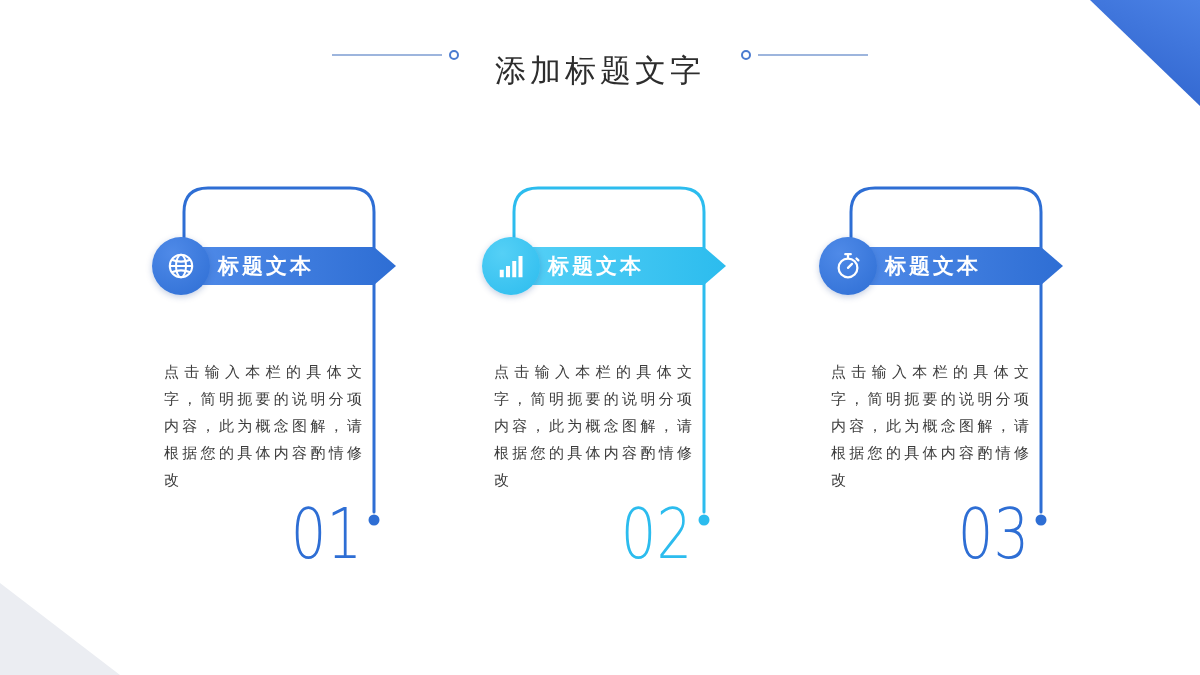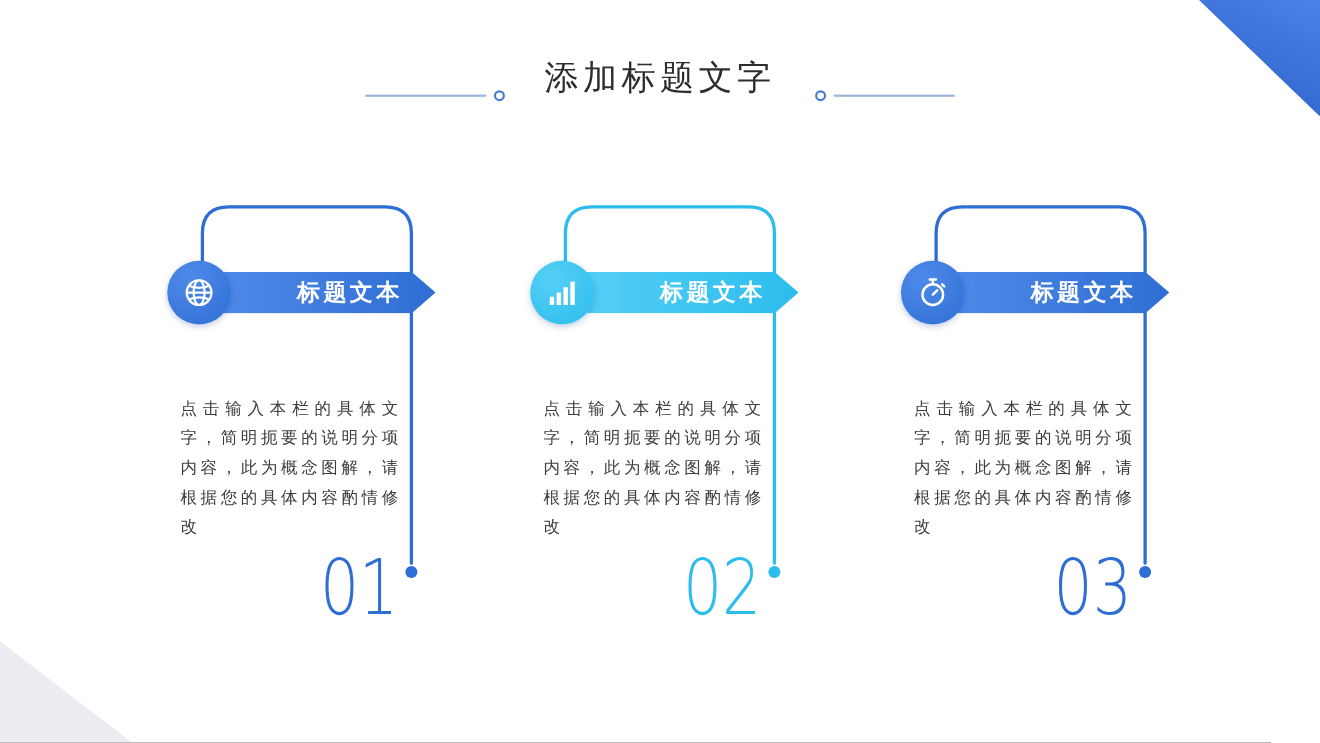--- a/index.html
+++ b/index.html
@@ -24,21 +24,21 @@
   .corner-bl {
     position: absolute; bottom: 0; left: 0;
     width: 120px; height: 92px;
     background: #ebedf2;
     clip-path: polygon(0 0, 0 100%, 100% 100%);
   }
 
   
   .title-row {
     position: absolute; top: 50px; left: 0; right: 0;
-    display: flex; align-items: flex-end; justify-content: center;
+    display: flex; align-items: flex-start; justify-content: center;
     gap: 36px;
   }
   .deco { display: flex; align-items: center; gap: 7px; }
   .deco-line { width: 110px; height: 2px; background: #9db5dd; }
   .deco-ring { width: 10px; height: 10px; border: 2px solid #4a7bd0; border-radius: 50%; background: #fff; }
   .page-title {
     font-family: "Liberation Serif", "DejaVu Serif", serif;
     font-size: 31px; color: #2d2d2d; letter-spacing: 4px; font-weight: 500;
   }
 
@@ -52,21 +52,21 @@
 
   .path-svg { position: absolute; left: 0; top: 0; width: 270px; height: 412px; z-index: 1; }
   .path-svg path { stroke: var(--accent); stroke-width: 3; fill: none; stroke-linecap: round; }
   .path-svg circle { fill: var(--accent); }
 
   .banner {
     position: absolute; left: 44px; top: 69px;
     width: 204px; height: 38px; z-index: 2;
     background: linear-gradient(90deg, var(--accent-light), var(--accent));
     clip-path: polygon(0 0, calc(100% - 22px) 0, 100% 50%, calc(100% - 22px) 100%, 0 100%);
-    display: flex; align-items: center; justify-content: flex-end;
+    display: flex; align-items: center; justify-content: flex-start;
     padding-left: 26px; padding-right: 30px;
   }
   .banner-label {
     color: #ffffff; font-size: 21px; font-weight: bold; letter-spacing: 3px;
   }
 
   .icon-circle {
     position: absolute; left: 4px; top: 59px;
     width: 58px; height: 58px; border-radius: 50%; z-index: 3;
     background: radial-gradient(circle at 35% 28%, var(--accent-light), var(--accent));

